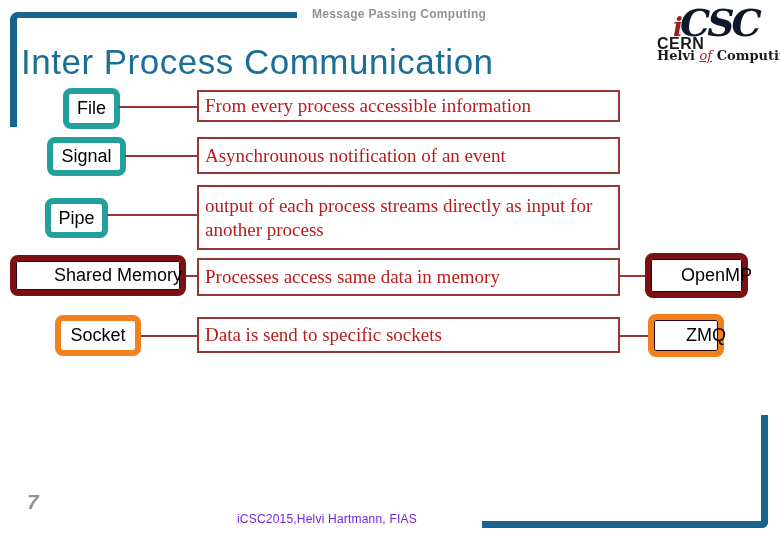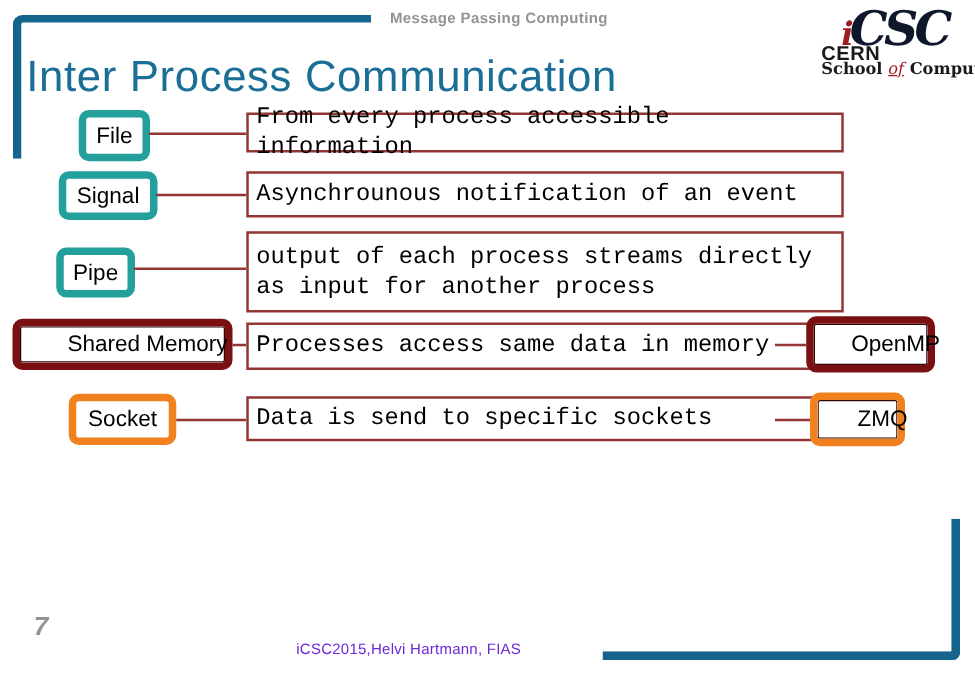--- a/index.html
+++ b/index.html
@@ -36,23 +36,23 @@
   
   .lbl { position:absolute; display:flex; align-items:center; justify-content:center;
          background:#fff; border-radius:8px; font-family:Liberation Sans, sans-serif;
          font-size:18px; color:#000; white-space:nowrap; }
   .teal    { border:6px solid #23a09b; }
   .darkred { border:6px solid #7a1012; }
   .orange  { border:6px solid #f1801f; }
   .inner-line { box-shadow: inset 0 0 0 1px #2e0506; padding-left: 40px; }
 
   
-  .desc { position:absolute; left:197px; width:478px; border:2px solid #943634;
-          background:#fff; font-family:Liberation Mono, monospace; font-size:19px;
-          color:#000000; display:flex; align-items:center; padding:1px 6px; line-height:1.25; }
+  .desc { position:absolute; left:197px; width:423px; border:2px solid #943634;
+          background:#fff; font-family:Liberation Serif, serif; font-size:19px;
+          color:#b91c1c; display:flex; align-items:center; padding:1px 6px; line-height:1.25; }
 
   
   .line { position:absolute; height:2px; background:#943634; }
 
   .pagenum { position:absolute; left:27px; top:490px; font-size:21px; font-weight:bold;
              font-style:italic; color:#91958f; }
   .footer { position:absolute; left:237px; top:512px; font-size:12px; font-weight:normal;
             color:#6d28d9; letter-spacing:0.2px; }
 </style>
 </head>
@@ -60,21 +60,21 @@
 
 <div class="slide">
 
   <div class="corner-tl"></div>
 
   <div class="header">Message Passing Computing</div>
 
   <div class="logo">
     <div class="logo-big"><span class="logo-i">i</span><span class="logo-csc">CSC</span></div>
     <div class="logo-cern">CERN</div>
-    <div class="logo-school"><span>School</span> <span class="logo-of">of</span> <span>Computing</span></div>
+    <div class="logo-school"><span>Helvi</span> <span class="logo-of">of</span> <span>Computing</span></div>
   </div>
 
   <h1 class="title">Inter Process Communication</h1>
 
   <div class="lbl teal" style="left:63px; top:88px; width:57px; height:41px;">
       <span>File</span>
     </div>
   <div class="line" style="left:119px; top:106px; width:78px;"></div>
   <div class="desc" style="top:90px; height:32px;">From every process accessible information</div>
 

